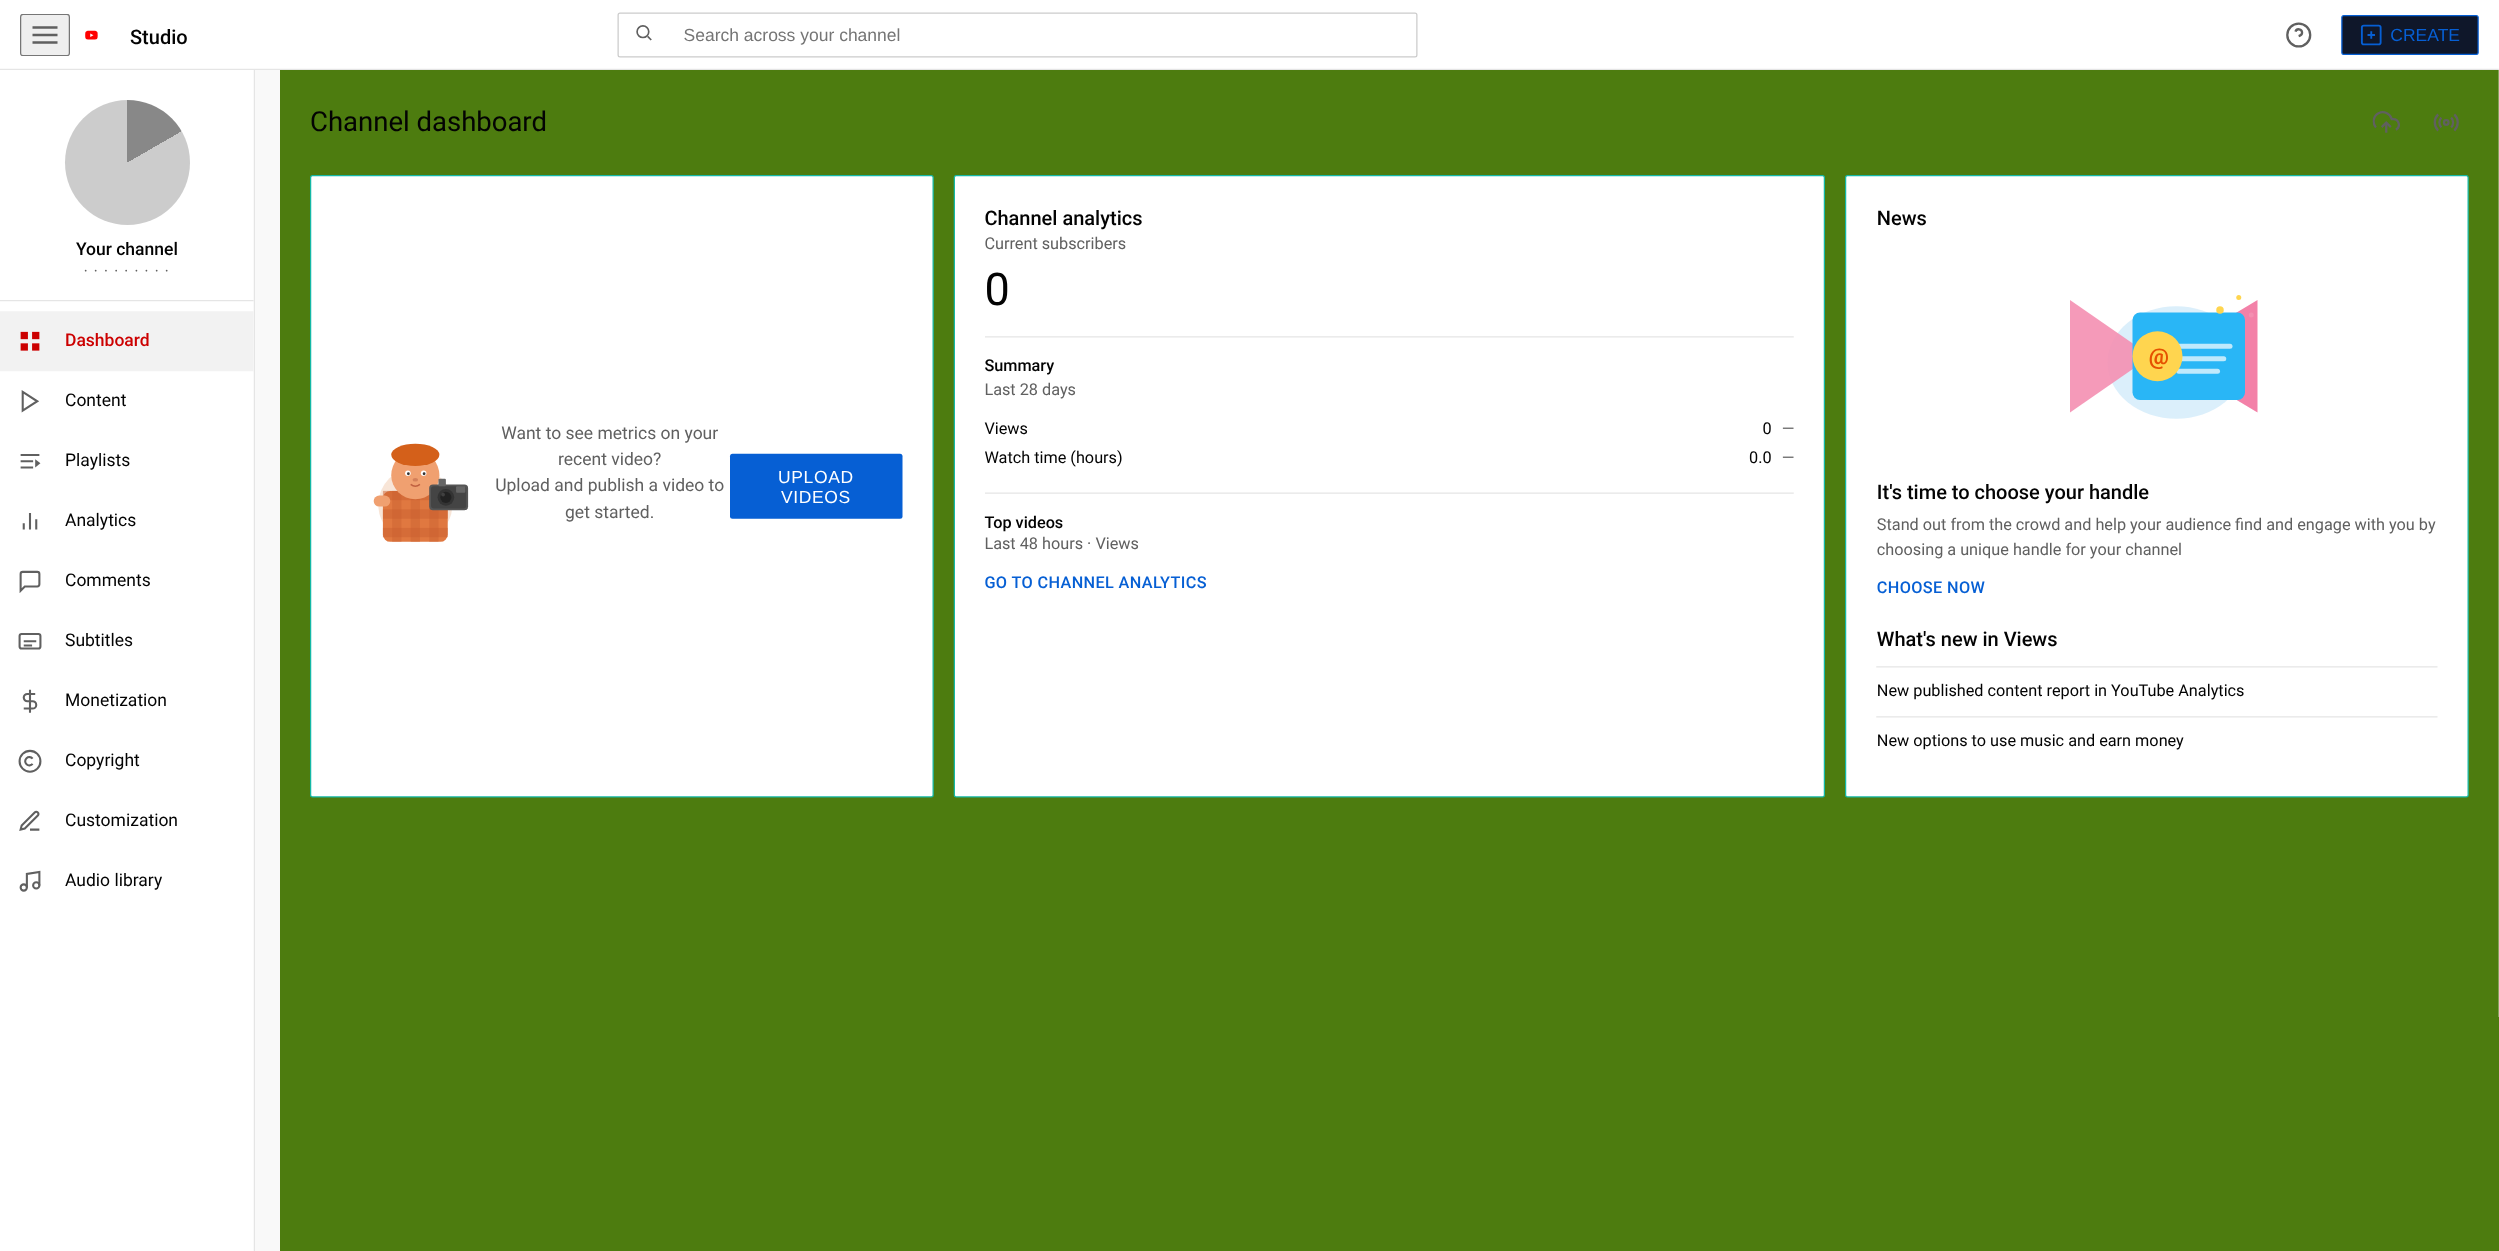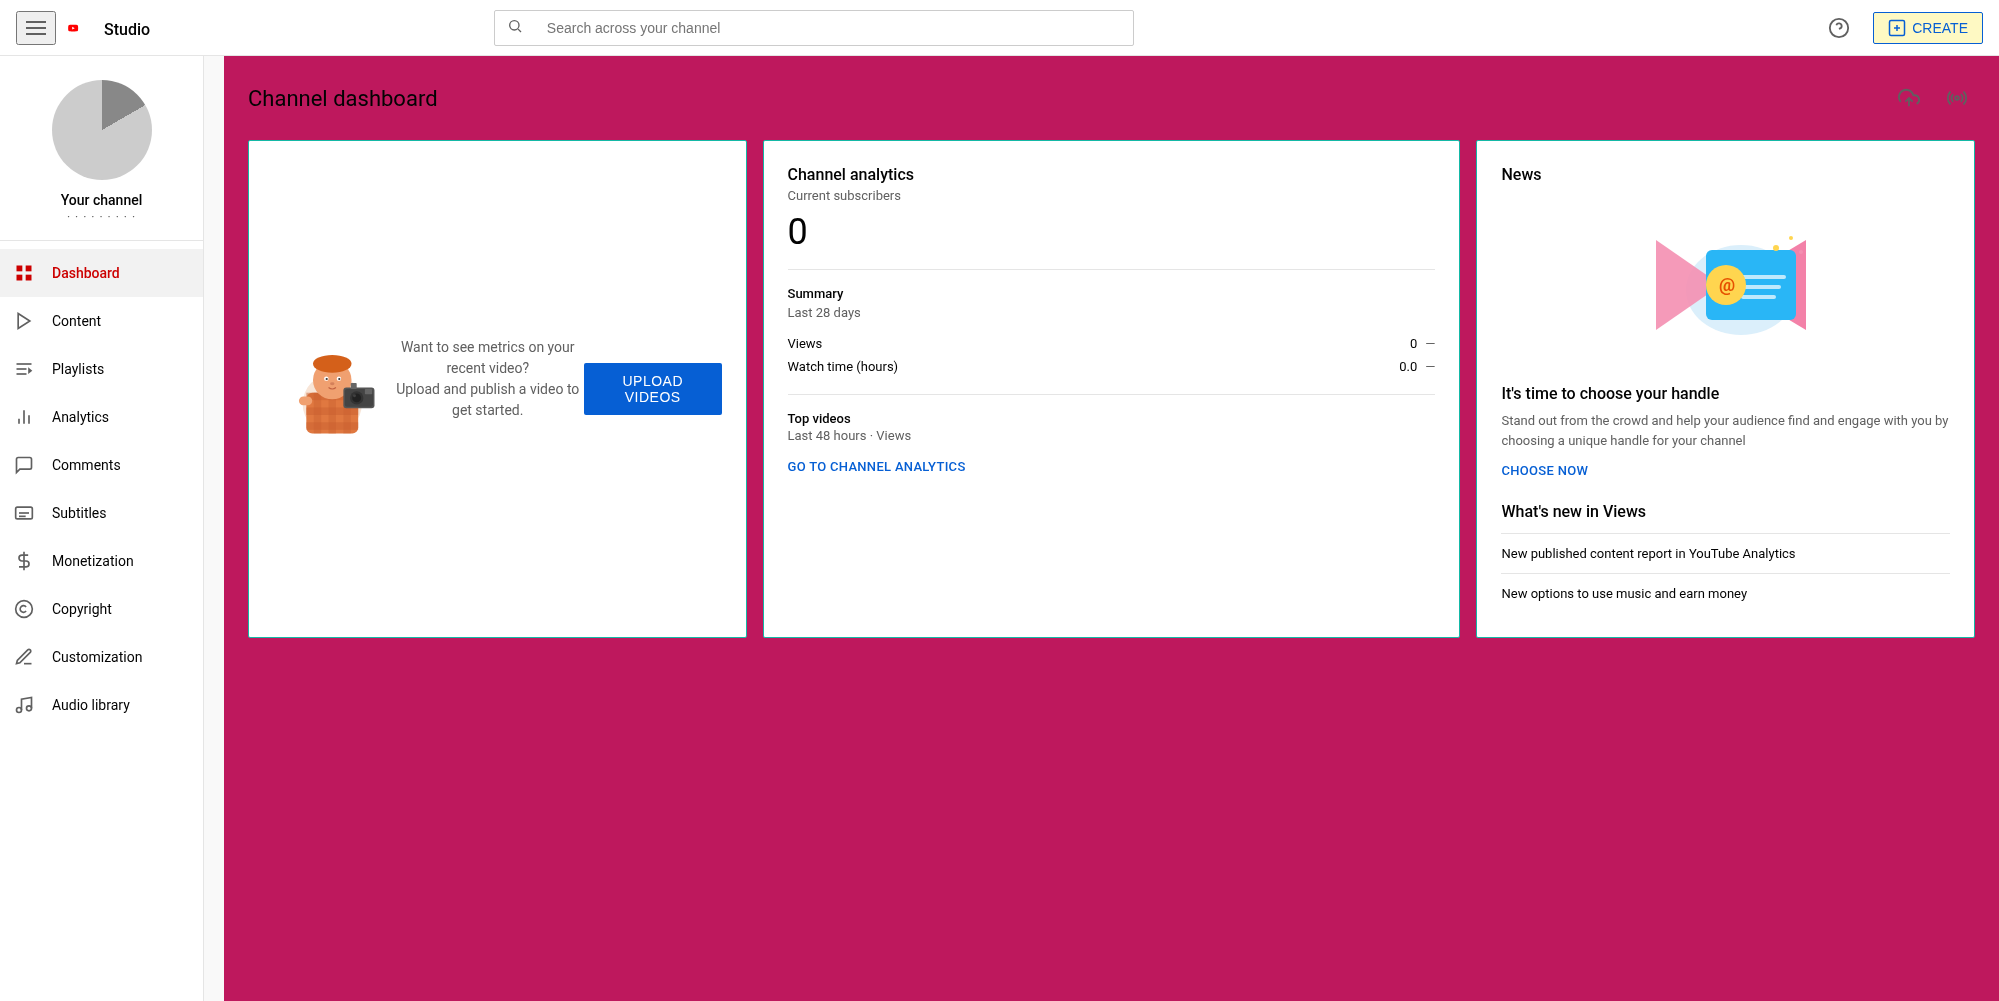--- a/index.html
+++ b/index.html
@@ -32,21 +32,21 @@
 
     .nav-right { display: flex; align-items: center; gap: 16px; margin-left: auto; }
     .help-btn {
       width: 36px; height: 36px; border-radius: 50%; border: none;
       background: transparent; cursor: pointer; display: flex; align-items: center; justify-content: center;
       font-size: 18px; color: #606060;
     }
     .create-btn {
       display: flex; align-items: center; gap: 6px;
       border: 1px solid #065fd4; border-radius: 2px;
-      padding: 6px 14px; background: #fef9c3; cursor: pointer;
+      padding: 6px 14px; background: #0f172a; cursor: pointer;
       color: #065fd4; font-size: 14px; font-weight: 500;
     }
 
     
     .sidebar {
       position: fixed; top: 56px; left: 0; bottom: 0;
       width: 204px; background: #fff;
       overflow-y: auto; z-index: 90;
       border-right: 1px solid #e5e5e5;
       padding: 16px 0;
@@ -69,21 +69,21 @@
       color: #030303; font-size: 14px; font-weight: 400;
       transition: background 0.1s;
     }
     .nav-item.active { color: #cc0000; font-weight: 500; background: #f2f2f2; }
     .nav-icon { width: 24px; height: 24px; display: flex; align-items: center; justify-content: center; font-size: 18px; flex-shrink: 0; }
 
     
     .main-content {
       margin-top: 56px; margin-left: 224px;
       padding: 24px; min-height: calc(100vh - 56px);
-      background: #be185d;
+      background: #4d7c0f;
     }
     .page-header {
       display: flex; align-items: center; justify-content: space-between;
       margin-bottom: 24px;
     }
     .page-title { font-size: 22px; font-weight: 400; color: #030303; }
     .header-actions { display: flex; gap: 12px; align-items: center; }
     .upload-icon-btn, .live-icon-btn {
       width: 36px; height: 36px; border-radius: 50%; border: none;
       background: transparent; cursor: pointer; display: flex; align-items: center; justify-content: center;

